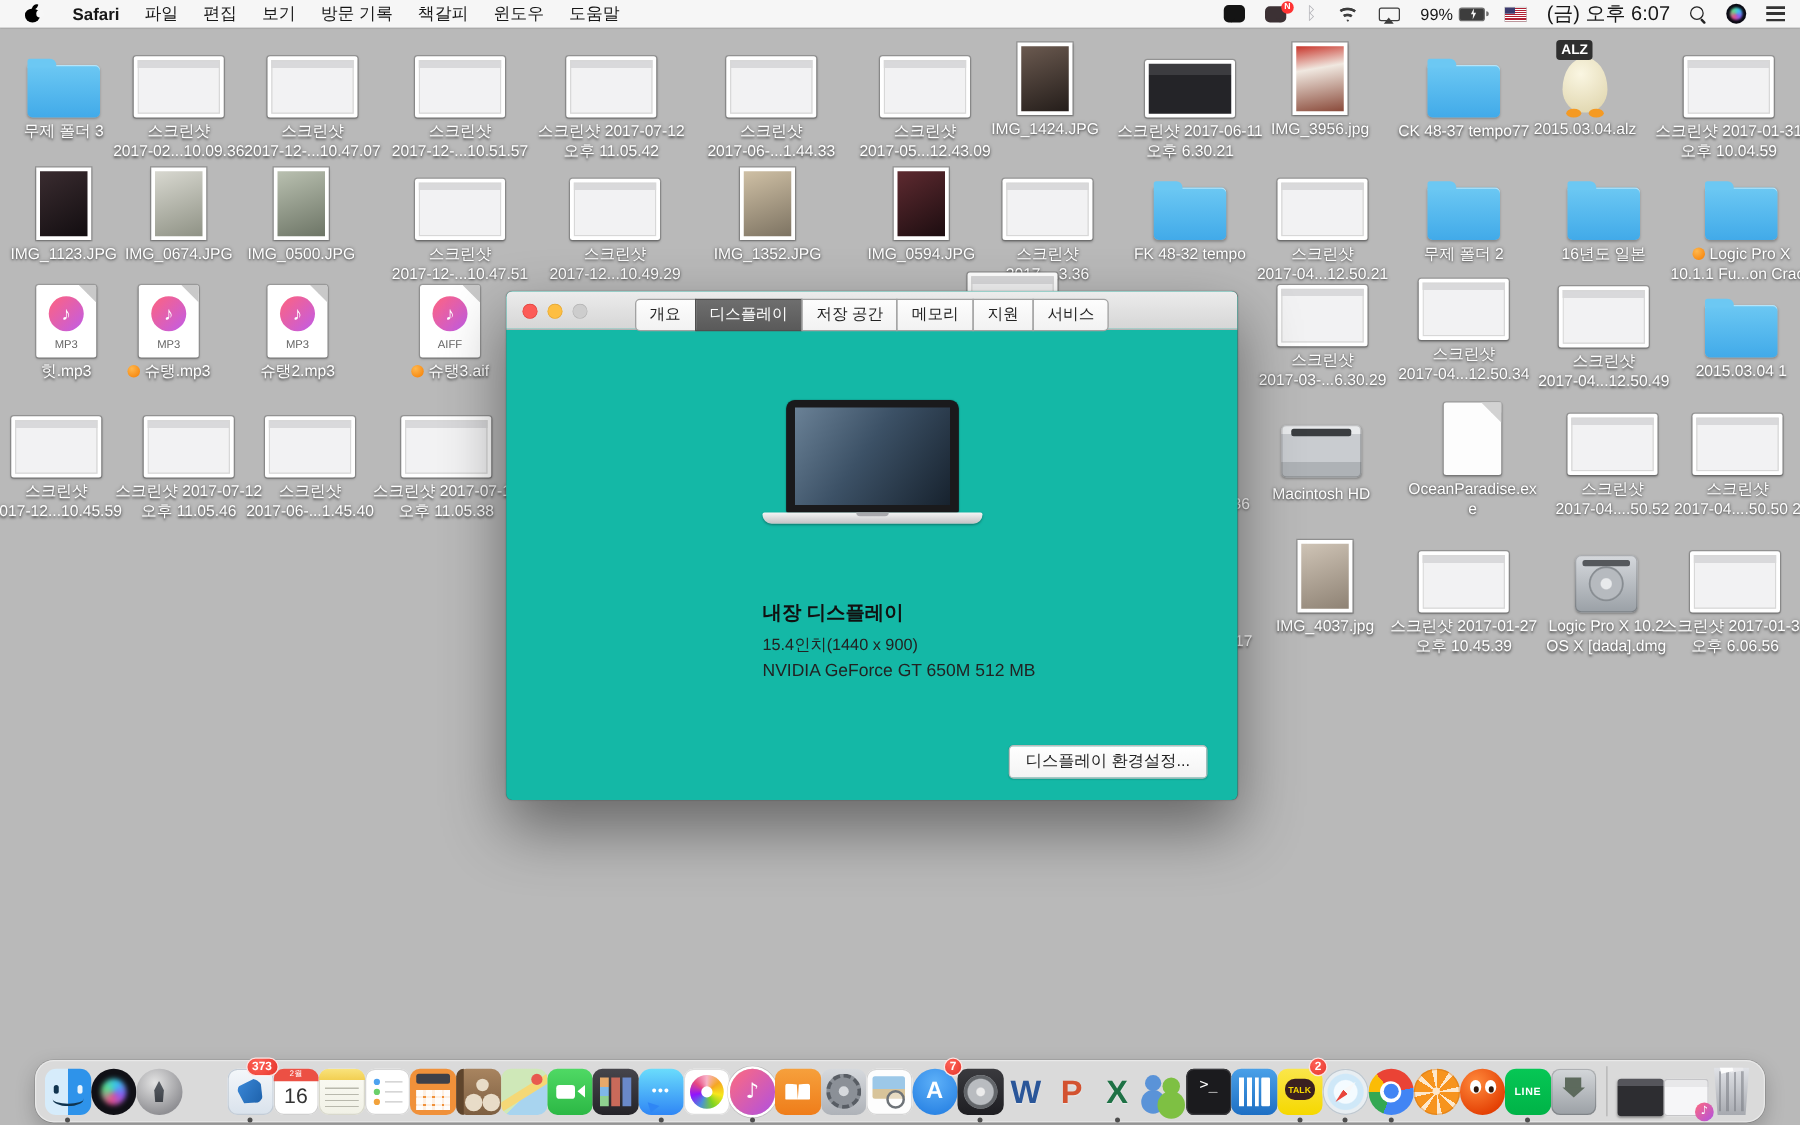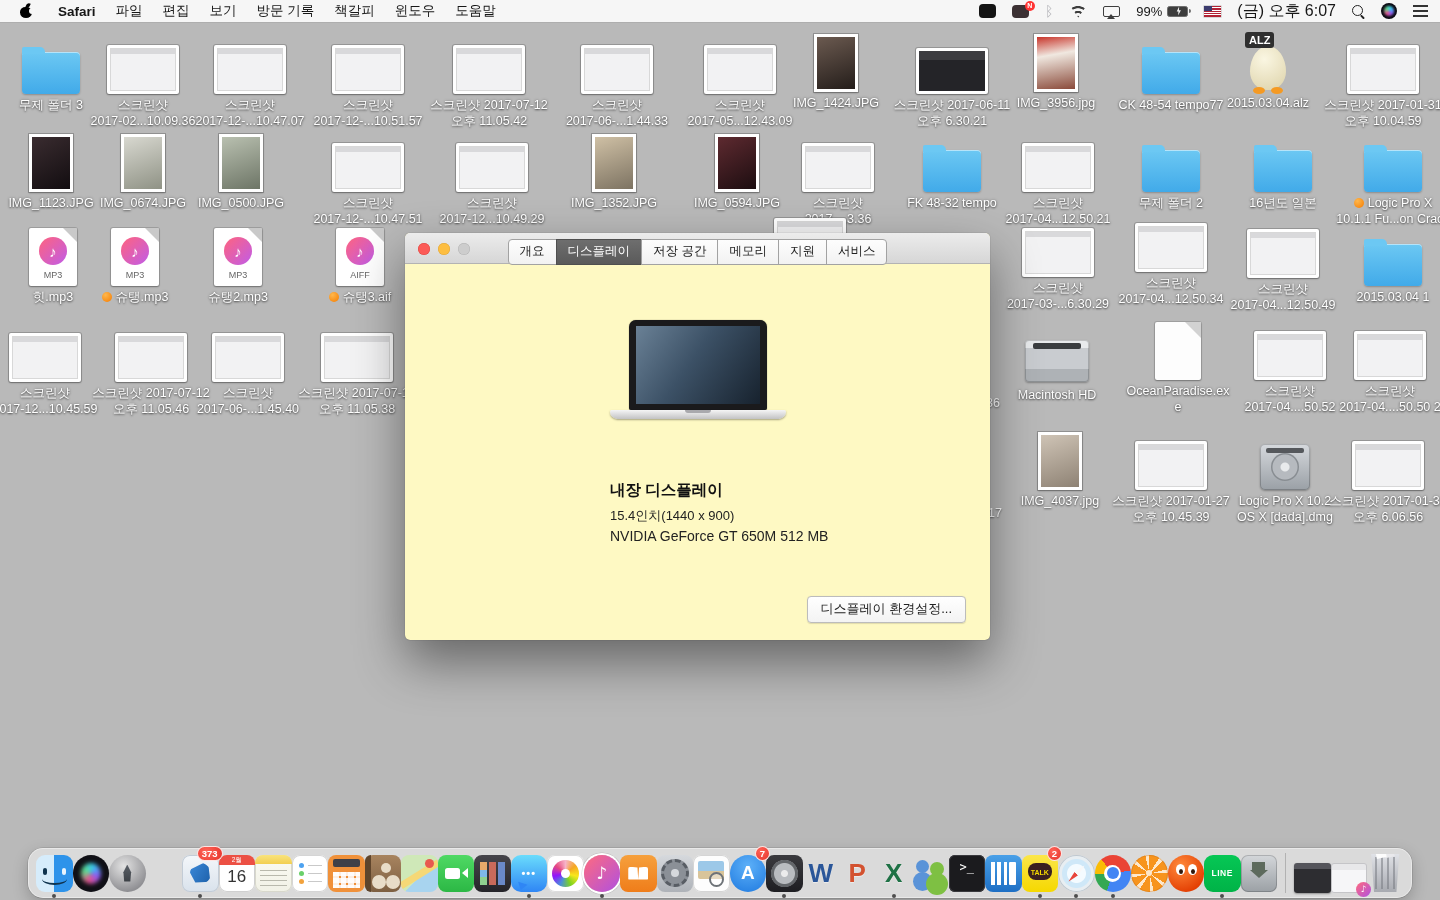--- a/index.html
+++ b/index.html
@@ -87,21 +87,21 @@
   .di-dmg { width:50px; height:46px; border-radius:5px; background:linear-gradient(#d6d9dd,#9aa0a6); box-shadow:inset 0 0 0 1px rgba(0,0,0,.2), 0 1px 2px rgba(0,0,0,.3); position:relative; }
   .di-dmg::before { content:''; position:absolute; left:50%; top:50%; transform:translate(-50%,-50%); width:28px; height:28px; border-radius:50%;
     background:radial-gradient(circle, #e8eaec 0 4px, #b6babf 5px 12px, #888d92 13px); }
   .di-dmg::after { content:''; position:absolute; top:4px; left:6px; right:6px; height:5px; background:#55585c; border-radius:2px; }
   .di-cd { width:44px; height:44px; border-radius:4px; background:#1d1d1f; position:relative; }
   .di-cd::before { content:''; position:absolute; inset:4px; border-radius:50%;
     background:radial-gradient(circle, #4a4a4e 0 4px, #c9ccd2 5px 9px, #8e9298 10px 16px, #b9bdc3 17px); }
 
   
   .window { position:absolute; left:405px; top:233px; width:585px; height:407px; z-index:50;
-    border-radius:5px; background:#fef9c3; box-shadow:0 0 1px rgba(0,0,0,.5), 0 22px 50px rgba(0,0,0,.45); }
+    border-radius:5px; background:#14b8a6; box-shadow:0 0 1px rgba(0,0,0,.5), 0 22px 50px rgba(0,0,0,.45); }
   .titlebar { height:31px; background:linear-gradient(#ececec,#d6d6d6); border-bottom:1px solid #b3b3b3; border-radius:5px 5px 0 0; position:relative; }
   .tl { position:absolute; top:9.5px; width:12px; height:12px; border-radius:50%; }
   .tl-red { left:13px; background:#fc5b57; box-shadow:inset 0 0 0 .5px #dd4742; }
   .tl-yellow { left:33px; background:#fdbe41; box-shadow:inset 0 0 0 .5px #dfa63a; }
   .tl-gray { left:53px; background:#cdcdcd; box-shadow:inset 0 0 0 .5px #b3b3b3; }
   .tabs { position:absolute; left:50%; top:5.5px; transform:translateX(-50%); display:flex; }
   .tab { font-size:12.5px; color:#222; padding:3px 11px 4px; background:linear-gradient(#fdfdfd,#f2f2f2);
     border:1px solid #a2a2a2; margin-left:-1px; white-space:nowrap; }
   .tab:first-child { border-radius:4px 0 0 4px; margin-left:0; }
   .tab:last-child { border-radius:0 4px 4px 0; }
@@ -368,21 +368,21 @@
     <div class="desktop-icon" style="left: 994px; top: 8px;">
     <div class="icon-area">
         <div class="di di-photo" style="--tone: linear-gradient(170deg,#c8342a 0%,#f0e8e0 35%,#8a4a3a 100%);"></div>
       </div>
     <div class="icon-label">IMG_3956.jpg</div>
   </div>
     <div class="desktop-icon" style="left: 1109px; top: 10px;">
     <div class="icon-area">
         <div class="di di-folder"></div>
       </div>
-    <div class="icon-label">CK 48-54 tempo77</div>
+    <div class="icon-label">CK 48-37 tempo77</div>
   </div>
     <div class="desktop-icon" style="left: 1206px; top: 8px;">
     <div class="icon-area">
         <div class="di di-alz">
           <span class="egg"></span>
           <span class="feet"></span>
           <span class="alz-tag">ALZ</span>
         </div>
       </div>
     <div class="icon-label">2015.03.04.alz</div>

